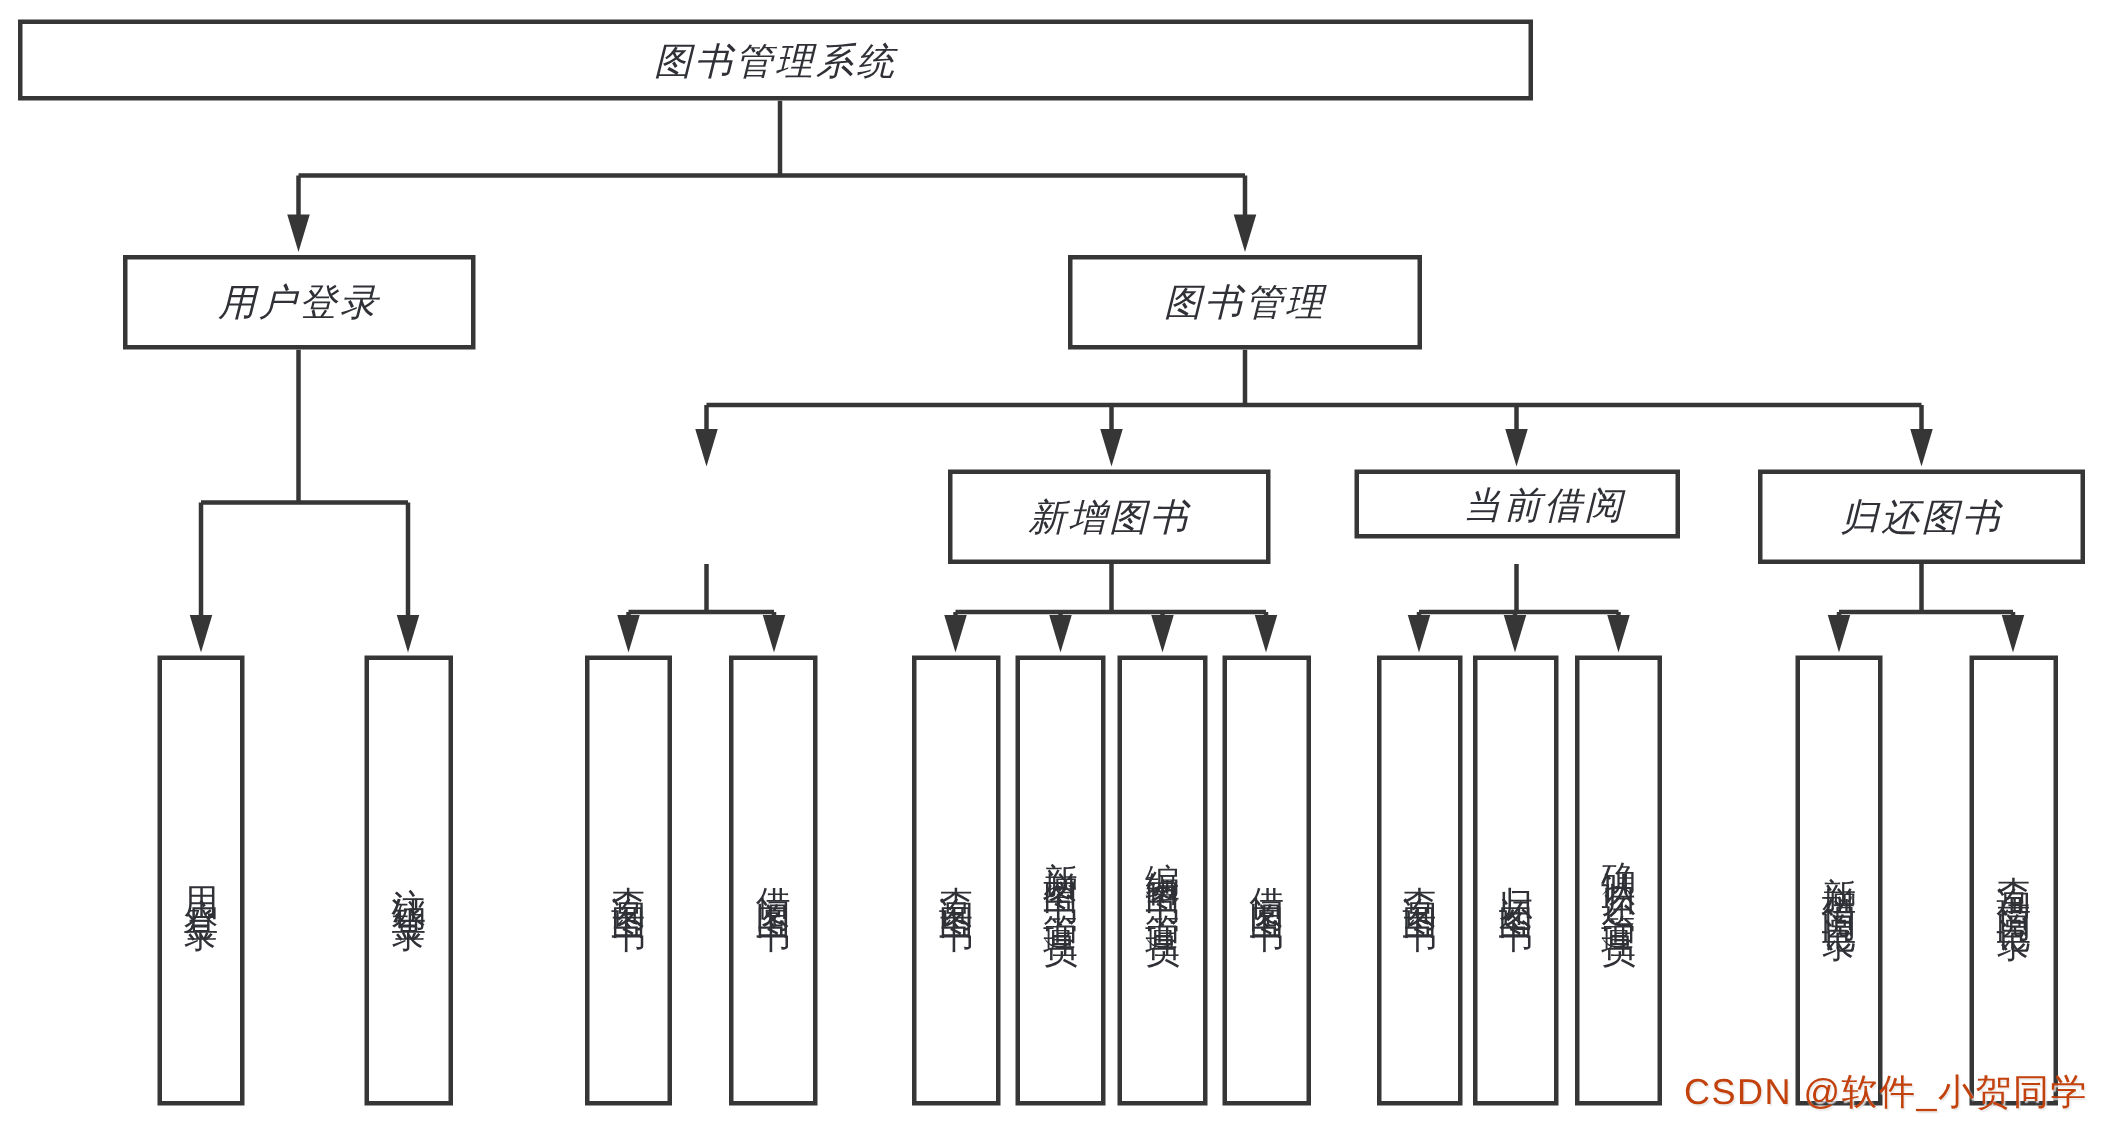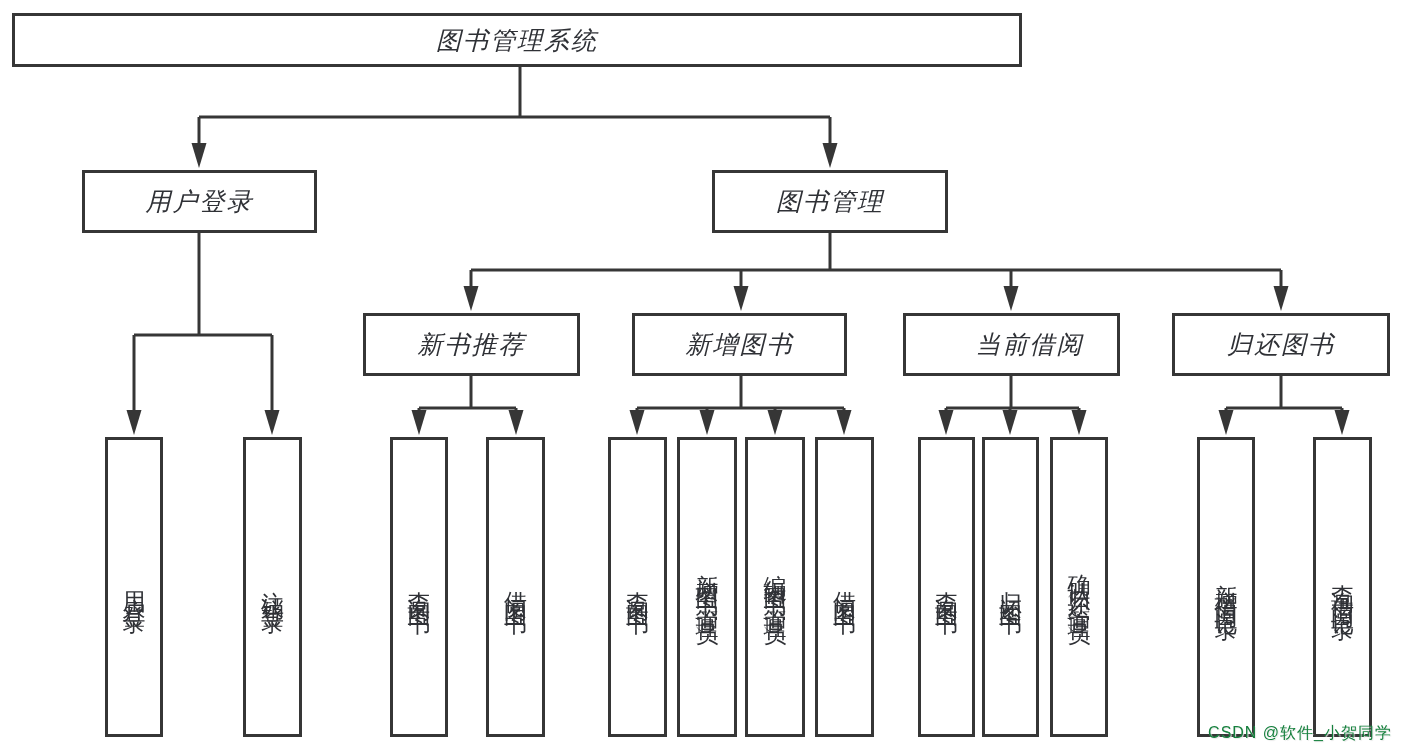--- a/index.html
+++ b/index.html
@@ -45,42 +45,42 @@
     letter-spacing: 7px;
     line-height: 1;
     white-space: nowrap;
   }
   
   #n-root  { left: 12px;   top: 13px;  width: 1010px; height: 54px; }
   #n-l2a   { left: 82px;   top: 170px; width: 235px;  height: 63px; }
   #n-l2b   { left: 712px;  top: 170px; width: 236px;  height: 63px; }
   #n-l3a   { left: 363px;  top: 313px; width: 217px;  height: 63px; }
   #n-l3b   { left: 632px;  top: 313px; width: 215px;  height: 63px; }
-  #n-l3c   { left: 903px;  top: 313px; width: 217px;  height: 63px; padding-left: 36px; }
+  #n-l3c   { left: 903px;  top: 313px; width: 217px;  height: 46px; padding-left: 36px; }
   #n-l3d   { left: 1172px; top: 313px; width: 218px;  height: 63px; }
   #n-leaf0  { left: 105px;  top: 437px; width: 58px; height: 300px; }
   #n-leaf1  { left: 243px;  top: 437px; width: 59px; height: 300px; }
   #n-leaf2  { left: 390px;  top: 437px; width: 58px; height: 300px; }
   #n-leaf3  { left: 486px;  top: 437px; width: 59px; height: 300px; }
   #n-leaf4  { left: 608px;  top: 437px; width: 59px; height: 300px; }
   #n-leaf5  { left: 677px;  top: 437px; width: 60px; height: 300px; }
   #n-leaf6  { left: 745px;  top: 437px; width: 60px; height: 300px; }
   #n-leaf7  { left: 815px;  top: 437px; width: 59px; height: 300px; }
   #n-leaf8  { left: 918px;  top: 437px; width: 57px; height: 300px; }
   #n-leaf9  { left: 982px;  top: 437px; width: 57px; height: 300px; }
   #n-leaf10 { left: 1050px; top: 437px; width: 58px; height: 300px; }
   #n-leaf11 { left: 1197px; top: 437px; width: 58px; height: 300px; }
   #n-leaf12 { left: 1313px; top: 437px; width: 59px; height: 300px; }
   .watermark {
     position: absolute;
     right: 13px;
     bottom: 3px;
-    font-size: 16px;
+    font-size: 24px;
     letter-spacing: 1px;
-    color: #15803d;
+    color: #c2410c;
     white-space: nowrap;
     text-shadow: 1px 1px 1px #e8e8e8;
   }
 </style>
 </head>
 <body>
 
 <div class="canvas">
 
   <svg id="connectors" viewBox="0 0 1405 747" xmlns="http://www.w3.org/2000/svg">
@@ -142,23 +142,20 @@
     <span>图书管理系统</span>
   </div>
 
   <div class="node hnode" id="n-l2a">
     <span>用户登录</span>
   </div>
   <div class="node hnode" id="n-l2b">
     <span>图书管理</span>
   </div>
 
-  <div class="node hnode" id="n-l3a">
-    <span>新书推荐</span>
-  </div>
   <div class="node hnode" id="n-l3b">
     <span>新增图书</span>
   </div>
   <div class="node hnode" id="n-l3c">
     <span>当前借阅</span>
   </div>
   <div class="node hnode" id="n-l3d">
     <span>归还图书</span>
   </div>
 

